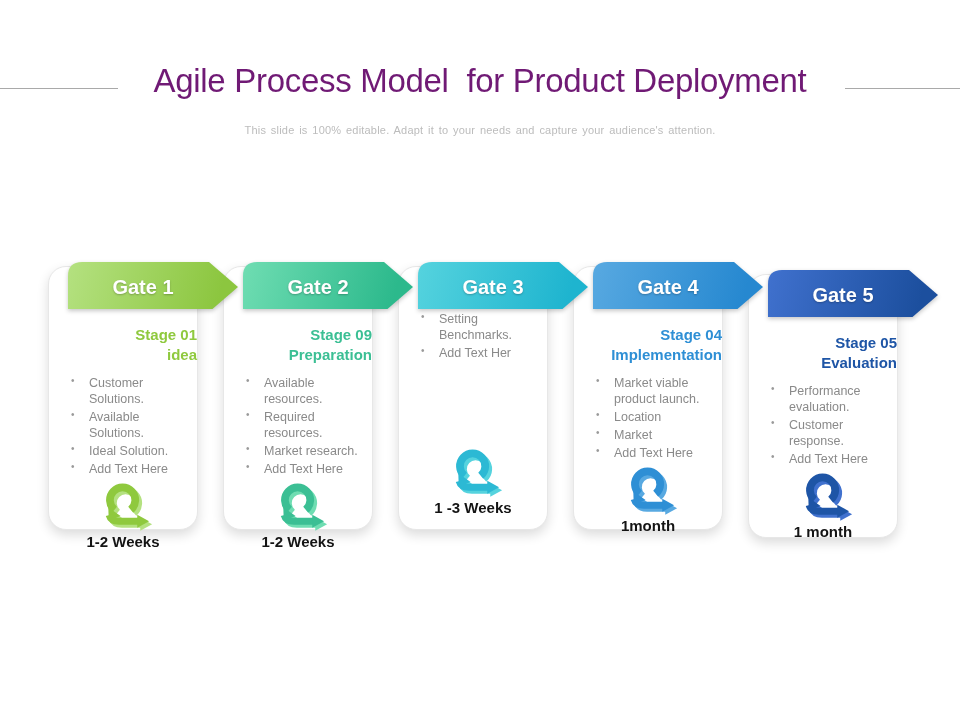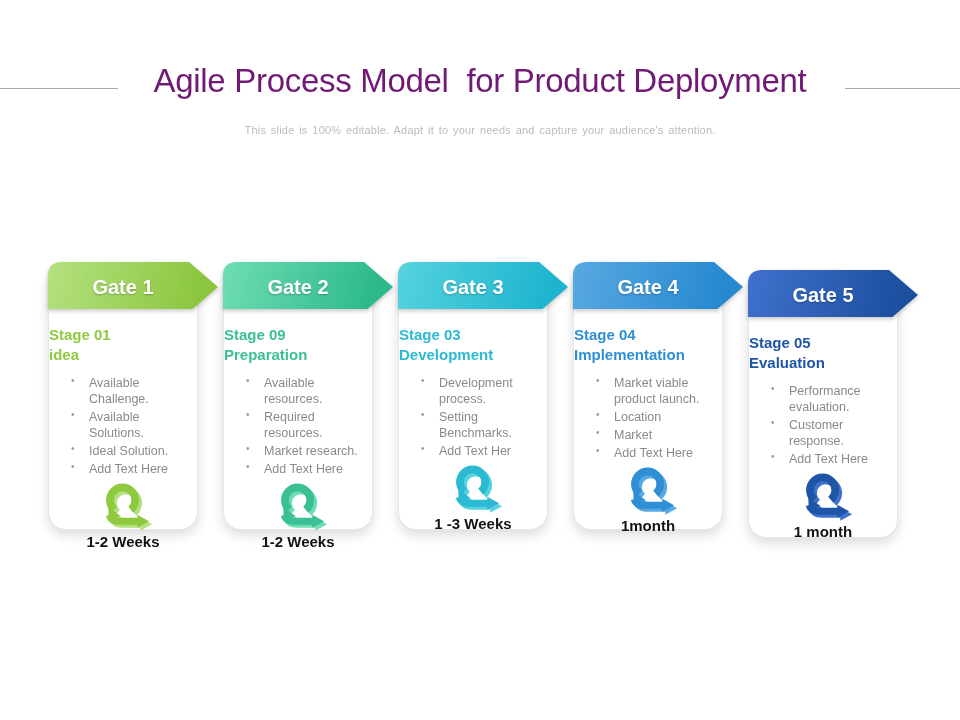--- a/index.html
+++ b/index.html
@@ -26,21 +26,21 @@
   
   .stage-col { position:absolute; width:172px; height:280px; }
 
   .card {
     position:absolute; top:4px; left:0; width:148px; height:262px;
     background:#fff; border:1px solid #e7e7e7; border-radius:18px;
     box-shadow:0 5px 12px rgba(0,0,0,0.14);
     display:flex; flex-direction:column; z-index:1;
   }
   .stage-title {
-    margin-top:58px; text-align:left; font-weight:bold; font-size:15px;
+    margin-top:58px; text-align:right; font-weight:bold; font-size:15px;
     line-height:1.32; color:var(--accent);
   }
   .bullets {
     margin:10px 4px 0 20px; padding:0; list-style:none;
     font-size:12.5px; color:#8a8a8a; line-height:1.28; text-align:left;
   }
   .bullets li { position:relative; padding-left:20px; margin-bottom:2px; }
   .bullets li::before {
     content:"\2022"; position:absolute; left:2px; top:0;
     color:#9a9a9a; font-size:10px;
@@ -57,20 +57,21 @@
 
   
   .banner-shadow {
     position:absolute; top:0; left:0; width:170px; height:50px; z-index:2;
     filter:drop-shadow(0 2px 2px rgba(0,0,0,0.22));
   }
   .banner {
     width:170px; height:47px;
     background:linear-gradient(105deg, var(--light) 0%, var(--dark) 88%);
     clip-path:path("M14 0 H141 L170 25 L141 50 H0 V14 Q0 0 14 0 Z");
+    margin-left:20px;
   }
   .gate-text {
     display:block; width:150px; text-align:center; line-height:50px;
     color:#ffffff; font-size:20px; font-weight:bold;
     text-shadow:0 1px 2px rgba(0,0,0,0.25);
   }
 </style>
 </head>
 <body>
 
@@ -80,21 +81,21 @@
   <h1 class="title">Agile Process Model  for Product Deployment</h1>
   <p class="subtitle">This slide is 100% editable. Adapt it to your needs and capture your audience's attention.</p>
   <div id="stages">
       <div class="stage-col" style="left: 48px; top: 262px; --light: #b4e180; --dark: #8cc63f; --accent: #8fc93e;">
     <div class="card">
       <div class="stage-title">
         <div>Stage 01</div>
         <div>idea</div>
       </div>
       <ul class="bullets">
-            <li>Available Challenge.</li>
+            <li>Customer Solutions.</li>
             <li>Available Solutions.</li>
             <li>Ideal Solution.</li>
             <li>Add Text Here</li>
           </ul>
       <div class="icon-wrap">
         <svg viewBox="0 0 76 62" width="62" height="51">
           <path d="M47.5 37.5 A 15.5 15.5 0 1 0 27.5 37.5" fill="none" stroke="currentColor" stroke-width="9.5"></path>
           <polygon points="20.5,50.5 35,45 20,34.5" fill="currentColor"></polygon>
           <path d="M21 44 Q 23 51.5 33 51.5 L 57 51.5" fill="none" stroke="currentColor" stroke-width="8.5"></path>
           <polygon points="70,51.5 55.5,43.5 55.5,59.5" fill="currentColor"></polygon>
@@ -131,24 +132,20 @@
       <div class="duration">1-2 Weeks</div>
     </div>
     <div class="banner-shadow">
       <div class="banner">
         <span class="gate-text">Gate 2</span>
       </div>
     </div>
   </div>
       <div class="stage-col" style="left: 398px; top: 262px; --light: #55d3de; --dark: #1eb4cf; --accent: #2cb9d4;">
     <div class="card">
-      <div class="stage-title">
-        <div>Stage 03</div>
-        <div>Development</div>
-      </div>
       <ul class="bullets">
             <li>Development process.</li>
             <li>Setting Benchmarks.</li>
             <li>Add Text Her</li>
           </ul>
       <div class="icon-wrap">
         <svg viewBox="0 0 76 62" width="62" height="51">
           <path d="M47.5 37.5 A 15.5 15.5 0 1 0 27.5 37.5" fill="none" stroke="currentColor" stroke-width="9.5"></path>
           <polygon points="20.5,50.5 35,45 20,34.5" fill="currentColor"></polygon>
           <path d="M21 44 Q 23 51.5 33 51.5 L 57 51.5" fill="none" stroke="currentColor" stroke-width="8.5"></path>

